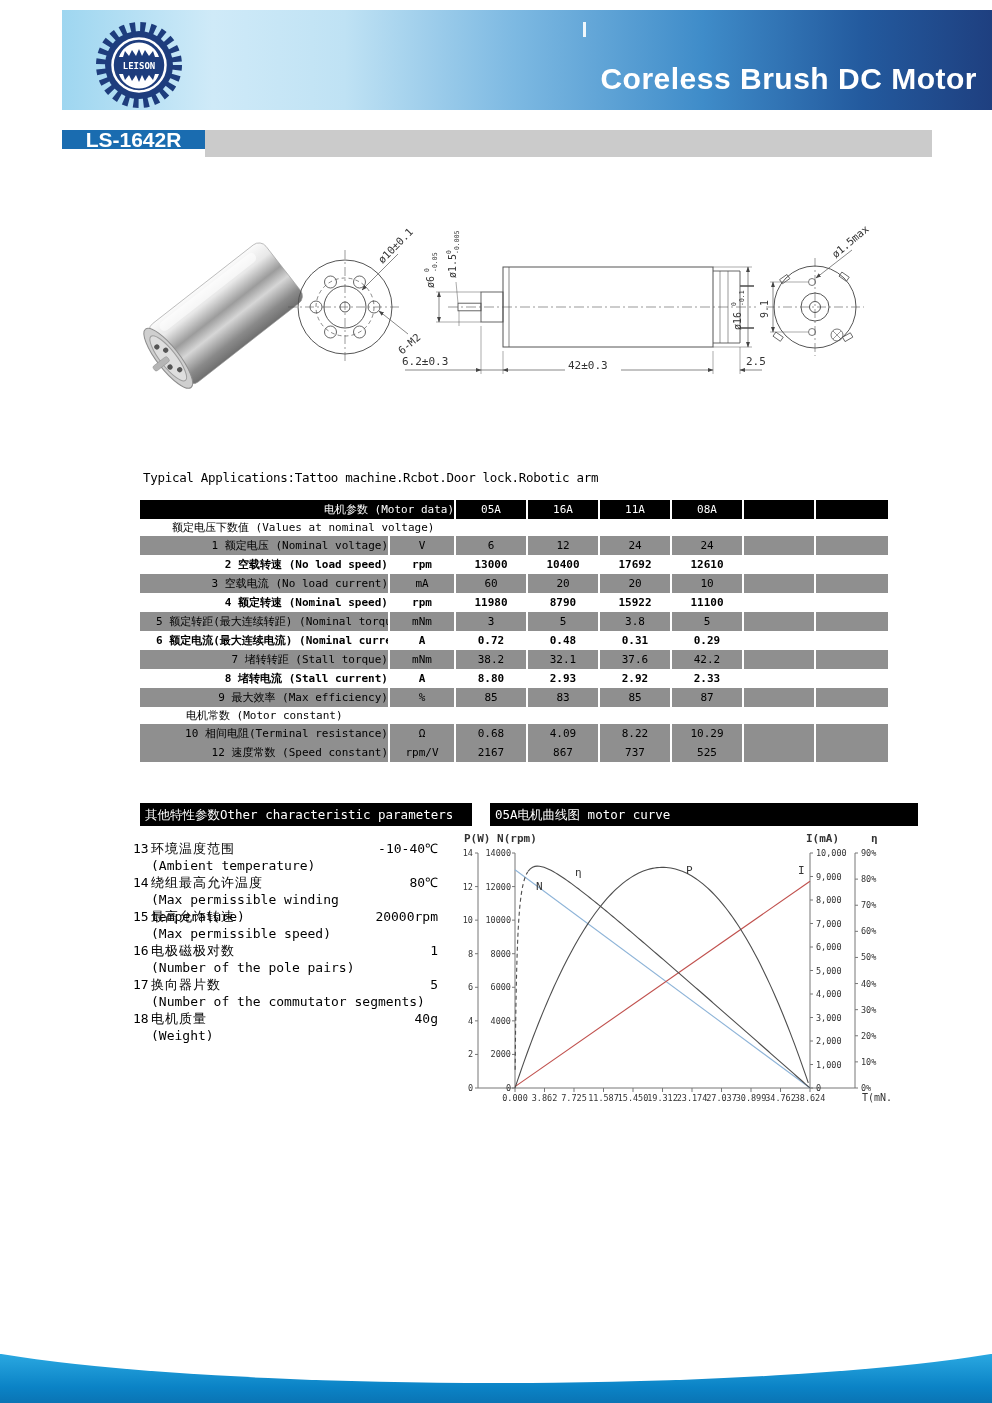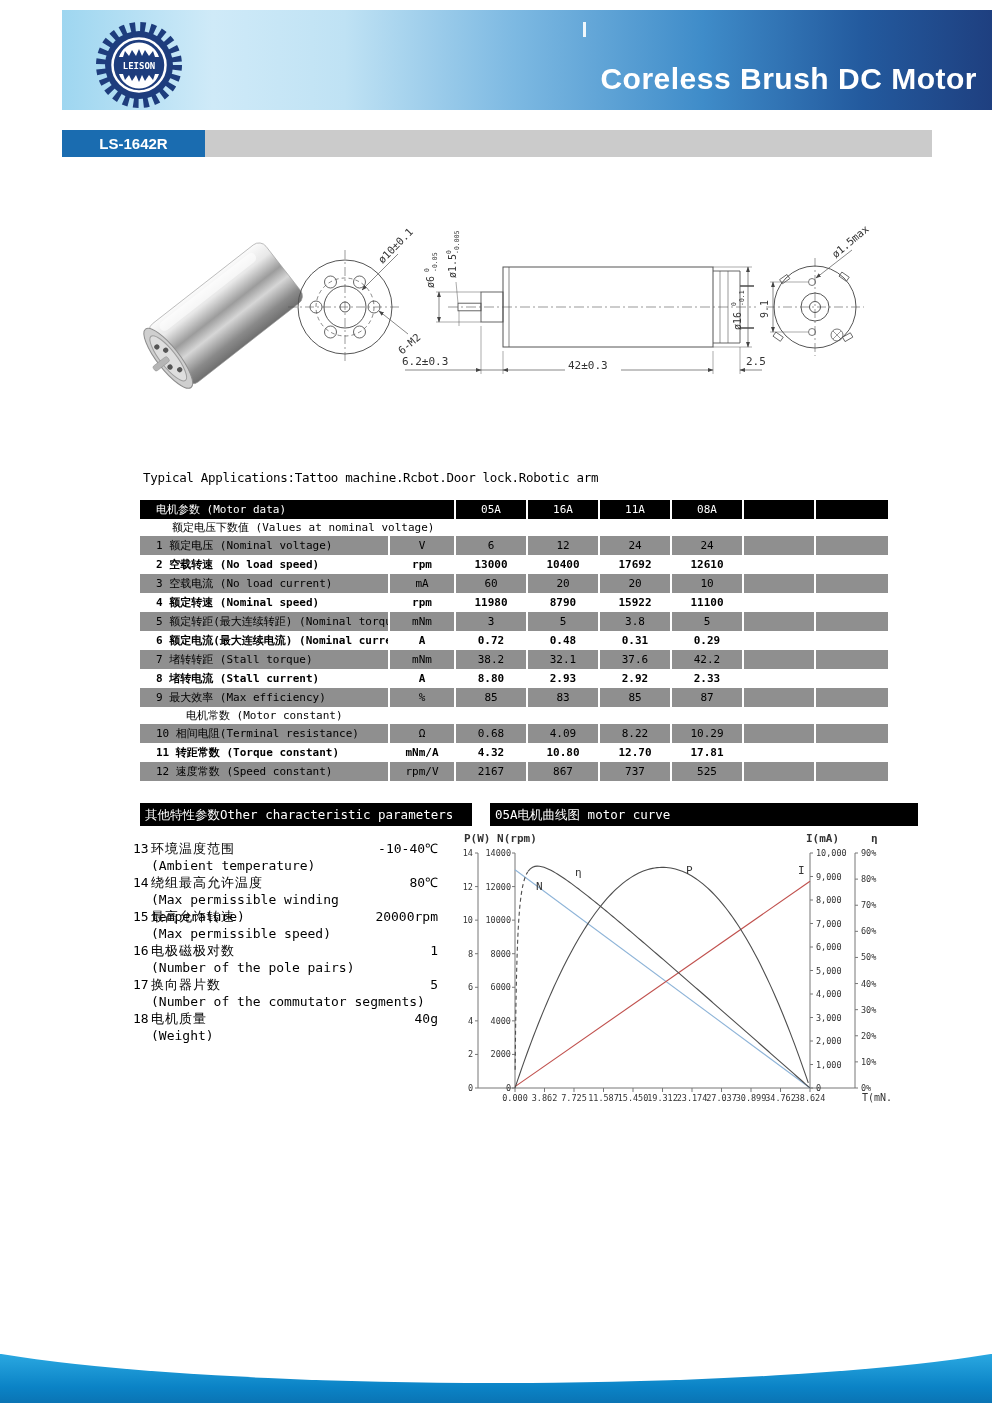--- a/index.html
+++ b/index.html
@@ -5,34 +5,34 @@
   html,body{margin:0;padding:0;background:#e8e8e8;}
   .page{position:relative;width:992px;height:1403px;background:#fff;margin:0 auto;overflow:hidden;
         font-family:"DejaVu Sans Mono", monospace;color:#000;}
   
   .header-band{position:absolute;left:62px;top:10px;width:942px;height:100px;
     background:linear-gradient(90deg,#9ed6f0 0%,#cfeaf8 16%,#bfe2f4 30%,#7db9e2 48%,#3f8cc9 68%,#235a9e 85%,#1e3d7d 100%);}
   .doc-title{position:absolute;right:27px;top:52px;font-family:"Liberation Sans",sans-serif;
     font-size:30px;font-weight:bold;color:#fff;letter-spacing:.5px;}
   .title-tick{position:absolute;left:521px;top:12px;width:3px;height:15px;background:#fff;opacity:.9;}
   .logo{position:absolute;left:22px;top:7px;}
-  .model-badge{position:absolute;left:62px;top:130px;width:143px;height:27px;background:#1a6cb0;
-    color:#fff;font-family:"Liberation Sans",sans-serif;font-weight:bold;font-size:15px;
+  .model-badge{position:absolute;left:62px;top:130px;width:143px;height:19px;background:#1a6cb0;
+    color:#fff;font-family:"Liberation Sans",sans-serif;font-weight:bold;font-size:21px;
     display:flex;align-items:center;justify-content:center;}
   .gray-bar{position:absolute;left:205px;top:130px;width:727px;height:27px;background:#cbcbcb;}
   
   .drawing{position:absolute;left:140px;top:222px;}
   .applications{position:absolute;left:143px;top:470px;font-size:12.5px;letter-spacing:-0.3px;}
   
   .spec-table{position:absolute;left:140px;top:500px;width:748px;}
   .trow{display:grid;grid-template-columns:250px 66px repeat(6,72px);}
   .trow>div{box-sizing:border-box;border-right:2px solid #fff;font-size:11px;line-height:19px;height:19px;
             white-space:nowrap;overflow:hidden;}
   .trow>div:last-child{border-right:none;}
-  .trow .lbl{padding-left:16px;text-align:left;}
+  .trow .lbl{padding-left:16px;text-align:right;}
   .trow .unit,.trow .val{text-align:center;}
   .trow.head>div{background:#000;color:#fff;}
   .trow.head .lbl{grid-column:1 / span 2;}
   .trow.gray>div{background:#8f8f8f;}
   .trow.white>div{background:#fff;font-weight:bold;}
   .tsection{font-size:11px;line-height:17px;height:17px;background:#fff;padding-left:4px;margin-left:28px;}
   .tsection.indent{padding-left:18px;}
   
   .panel-title{position:absolute;background:#000;color:#fff;font-size:12.5px;height:23px;line-height:23px;
     padding-left:5px;box-sizing:border-box;}
@@ -311,30 +311,20 @@
         <div class="val"></div>
       </div>
       <div class="tsection indent">电机常数 (Motor constant)</div>
       <div class="trow gray">
         <div class="lbl">10 相间电阻(Terminal resistance)</div>
         <div class="unit">Ω</div>
         <div class="val">0.68</div>
         <div class="val">4.09</div>
         <div class="val">8.22</div>
         <div class="val">10.29</div>
-        <div class="val"></div>
-        <div class="val"></div>
-      </div>
-      <div class="trow white">
-        <div class="lbl">11 转距常数 (Torque constant)</div>
-        <div class="unit">mNm/A</div>
-        <div class="val">4.32</div>
-        <div class="val">10.80</div>
-        <div class="val">12.70</div>
-        <div class="val">17.81</div>
         <div class="val"></div>
         <div class="val"></div>
       </div>
       <div class="trow gray">
         <div class="lbl">12 速度常数 (Speed constant)</div>
         <div class="unit">rpm/V</div>
         <div class="val">2167</div>
         <div class="val">867</div>
         <div class="val">737</div>
         <div class="val">525</div>

